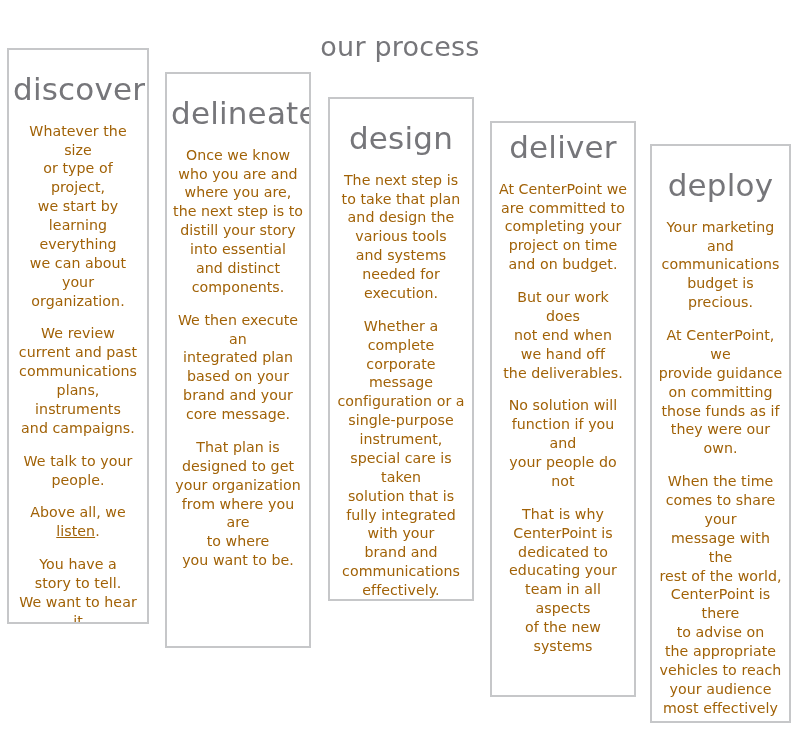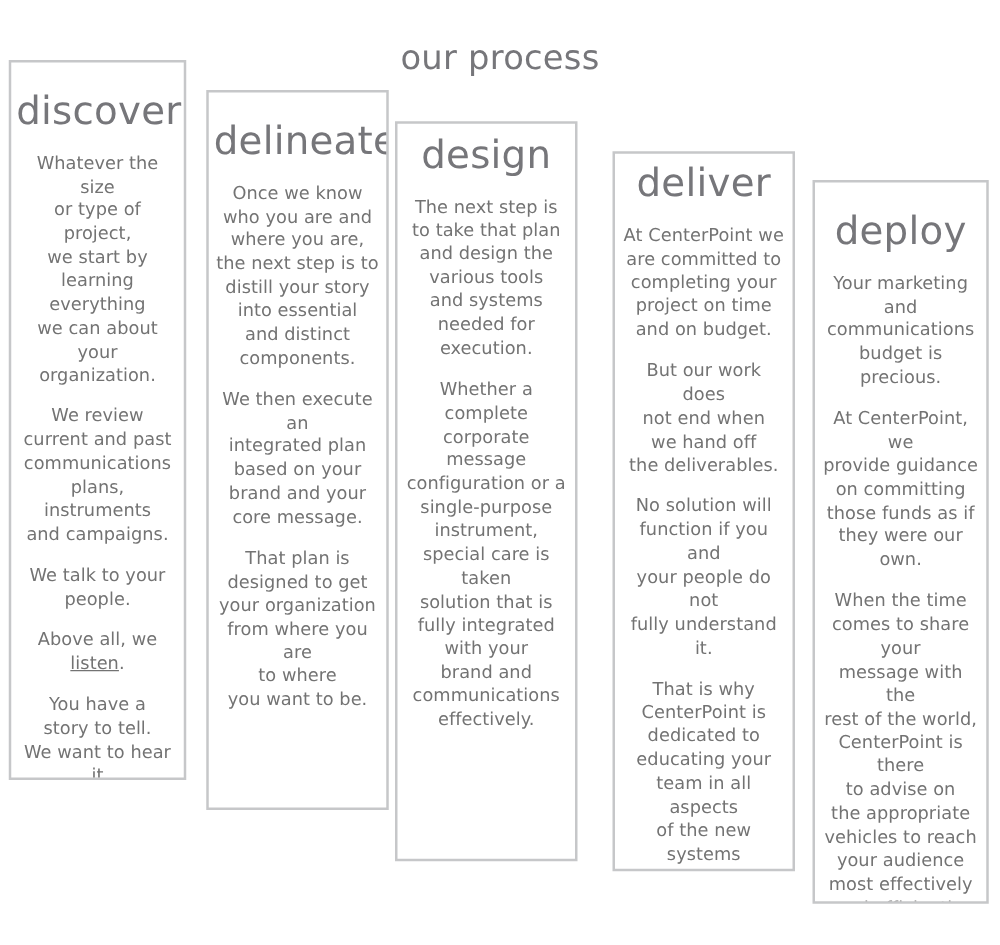--- a/index.html
+++ b/index.html
@@ -57,34 +57,34 @@
     padding: 0 4px;
   }
 
   .card-body {
     margin: 0;
     padding: 0 6px;
   }
 
   .card-para {
     font-size: 14.2px;
-    color: #737373;
+    color: #a16207;
     line-height: 1.33;
     margin: 0 0 14px 0;
     letter-spacing: 0.05px;
   }
   .card-para:last-child { margin-bottom: 0; }
 
   .card-line { display: block; }
   .card-line u { text-decoration: underline; }
 
   
   #card-discover  { left: 7px;   top: 48px;  width: 142px; height: 576px; padding-top: 22px; }
   #card-delineate { left: 165px; top: 72px;  width: 146px; height: 576px; padding-top: 22px; }
-  #card-design    { left: 316px; top: 97px;  width: 146px; height: 592px; padding-top: 8px; }
+  #card-design    { left: 328px; top: 97px;  width: 146px; height: 504px; padding-top: 22px; }
   #card-deliver   { left: 490px; top: 121px; width: 146px; height: 576px; padding-top: 7px; }
   #card-deploy    { left: 650px; top: 144px; width: 141px; height: 579px; padding-top: 22px; }
 
   #card-discover  .card-body { margin-top: 14px; }
   #card-delineate .card-body { margin-top: 14px; }
   #card-design    .card-body { margin-top: 14px; }
   #card-deliver   .card-body { margin-top: 14px; }
   #card-deploy    .card-body { margin-top: 14px; }
 </style>
 </head>
@@ -203,21 +203,20 @@
         <p class="card-para">
           <span class="card-line">But our work does</span>
           <span class="card-line">not end when</span>
           <span class="card-line">we hand off</span>
           <span class="card-line">the deliverables.</span>
         </p>
         <p class="card-para">
           <span class="card-line">No solution will</span>
           <span class="card-line">function if you and</span>
           <span class="card-line">your people do not</span>
-          <span class="card-line">fully understand it.</span>
         </p>
         <p class="card-para">
           <span class="card-line">That is why</span>
           <span class="card-line">CenterPoint is</span>
           <span class="card-line">dedicated to</span>
           <span class="card-line">educating your</span>
           <span class="card-line">team in all aspects</span>
           <span class="card-line">of the new systems</span>
         </p>
       </div>

